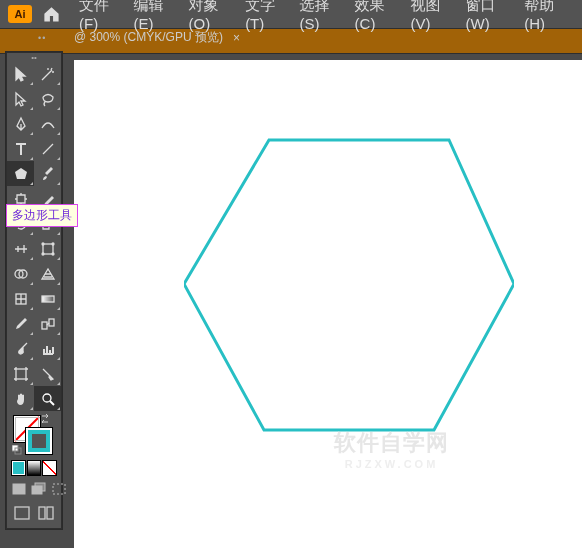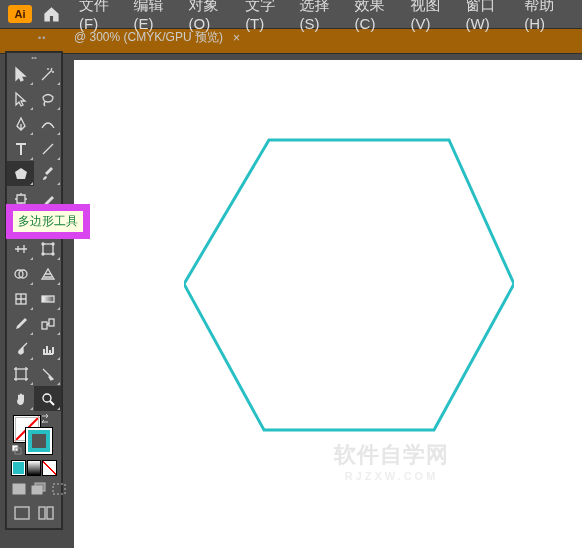--- a/index.html
+++ b/index.html
@@ -16,21 +16,21 @@
   .ctrl-dots { position:absolute; left:38px; top:33px; color:#aaa; font-size:9px; letter-spacing:1px; }
   
   .toolpanel { position:absolute; left:6px; top:52px; width:54px; background:#535353; border:1px solid #2e2e2e; box-shadow:0 0 0 1px #2a2a2a; }
   .tool-grid { display:flex; flex-wrap:wrap; }
   .tool { width:27px; height:25px; box-sizing:border-box; display:flex; align-items:center; justify-content:center; position:relative; }
   .tool svg { width:16px; height:16px; stroke:#ddd; fill:none; stroke-width:1.3; }
   .tool.sel { background:#333333; }
   .tool.sel svg { stroke:#fff; }
   .corner { position:absolute; right:1px; bottom:1px; width:0; height:0; border-left:3px solid transparent; border-bottom:3px solid #bbb; }
   
-  .tooltip { position:absolute; left:6px; top:204px; background:#ffffe1; color:#15803d; border:7px solid #d946ef; padding:2px 5px; font-size:12px; z-index:10; }
+  .tooltip { position:absolute; left:6px; top:204px; background:#ffffe1; color:#6d28d9; border:1px solid #d946ef; padding:2px 5px; font-size:12px; z-index:10; }
   
   .fs-area { position:relative; height:46px; }
   .fill-sw { position:absolute; left:6px; top:4px; width:26px; height:26px; background:#fff; border:1px solid #000; }
   .fill-sw::after{content:"";position:absolute;left:0;top:0;right:0;bottom:0;border:1px solid #bbb;margin:1px;}
   .fill-sw .none-line{position:absolute;left:0;top:0;width:100%;height:100%;}
   .stroke-sw { position:absolute; left:18px; top:16px; width:26px; height:26px; background:#fff; border:1px solid #000; display:flex; align-items:center; justify-content:center; }
   .stroke-sw .inner { width:14px; height:14px; border:4px solid #27bfc4; background:#535353; }
   .mini-swap { position:absolute; left:34px; top:2px; width:10px; height:10px; }
   .mini-def  { position:absolute; left:5px; top:34px; width:10px; height:10px; }
   
@@ -42,21 +42,21 @@
   .bot-sw.c::after{content:"";position:absolute;left:0;top:0;right:0;bottom:0;background:linear-gradient(45deg,transparent 45%,red 45%,red 55%,transparent 55%);}
   .mode-row { display:flex; padding:2px 4px 4px; gap:4px; }
   .mode-ic { width:18px; height:16px; display:flex; align-items:center; justify-content:center; }
   .mode-ic svg{width:16px;height:14px;fill:#bbb;stroke:#bbb;}
   .btm-btns { display:flex; padding:3px 4px 6px; gap:3px; }
   .btm-btn{ width:22px; height:18px; display:flex; align-items:center; justify-content:center; }
   .btm-btn svg{width:16px;height:14px;fill:none;stroke:#ccc;stroke-width:1.3;}
   
   .canvas-wrap { position:absolute; left:74px; top:60px; right:0; bottom:0; background:#ffffff; }
   .hexagon { position:absolute; left:110px; top:74px; }
-  .watermark { position:absolute; left:260px; top:380px; color:#e6e6e6; font-size:22px; font-weight:bold; letter-spacing:1px; pointer-events:none; text-align:center;}
+  .watermark { position:absolute; left:260px; top:368px; color:#e6e6e6; font-size:22px; font-weight:bold; letter-spacing:1px; pointer-events:none; text-align:center;}
   .watermark .sub{font-size:11px; letter-spacing:3px; color:#eee;}
 </style>
 </head>
 <body>
 
 <div class="app">
 
   <div class="menubar">
     <div class="ai-logo">Ai</div>
     <div class="home-ic">

